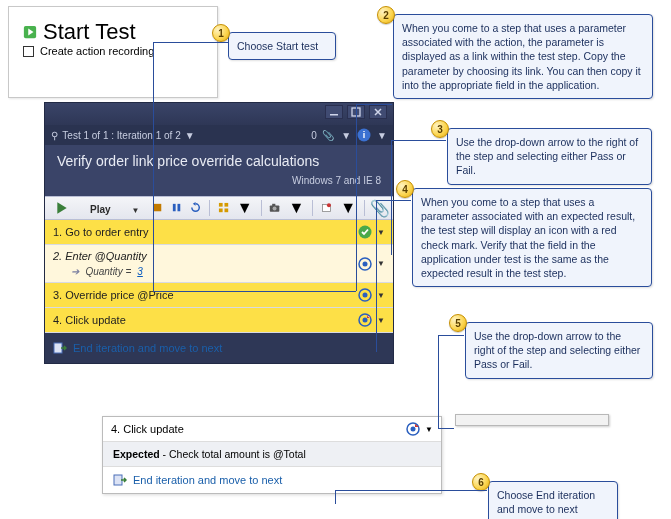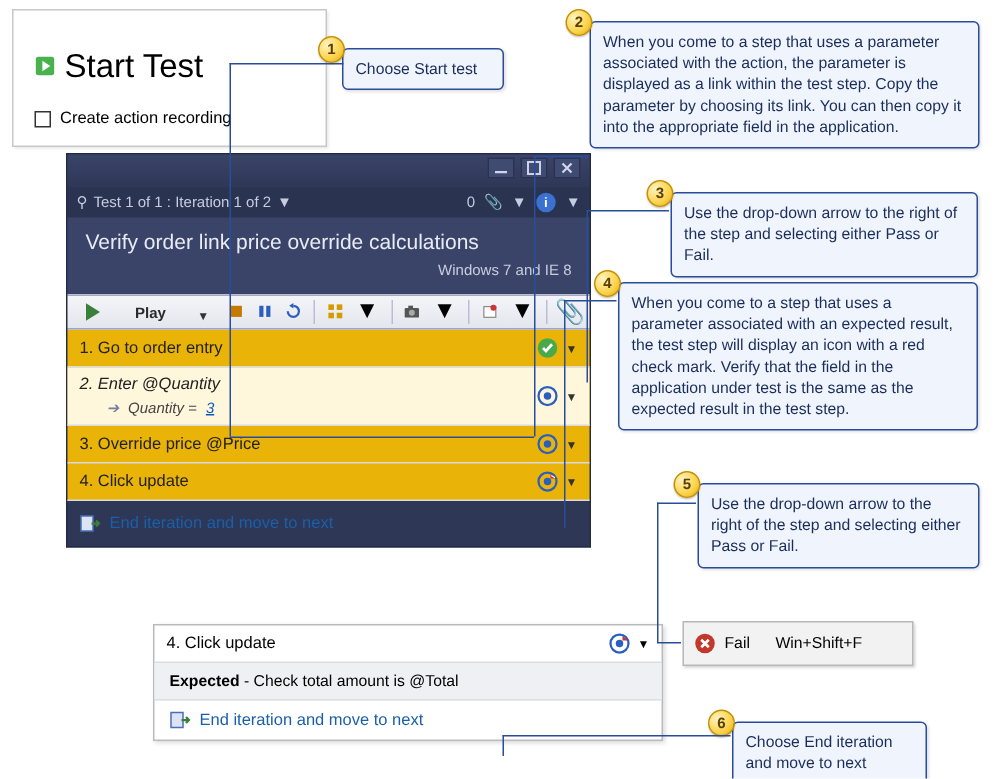--- a/index.html
+++ b/index.html
@@ -1,40 +1,40 @@
 <!DOCTYPE html>
 <html><head>
 <meta charset="utf-8">
 <style>
   * { box-sizing: border-box; margin: 0; padding: 0; }
   body { font-family: "Segoe UI", Tahoma, sans-serif; width: 671px; height: 519px; background: #fff; position: relative; overflow: hidden; }
 
   
   .start-panel { position: absolute; left: 8px; top: 6px; width: 210px; height: 92px; border: 1px solid #c8c8c8; background: #fff; padding: 12px 14px; box-shadow: 1px 1px 2px rgba(0,0,0,.1); }
-  .start-panel .title { font-size: 22px; font-weight: 400; display: flex; align-items: center; gap: 6px; margin-top: 12px; }
-  .start-panel .chk { margin-top: 16px; font-size: 11px; display: flex; align-items: center; gap: 6px; }
+  .start-panel .title { font-size: 22px; font-weight: 400; display: flex; align-items: center; gap: 6px; }
+  .start-panel .chk { font-size: 11px; display: flex; align-items: center; gap: 6px; }
   .start-panel .chk .box { width: 11px; height: 11px; border: 1px solid #333; }
 
   
   .mtm { position: absolute; left: 44px; top: 102px; width: 350px; background: #2e3756; border: 1px solid #222a45; }
   .mtm-header { height: 22px; background: linear-gradient(#3a4468, #2e3756); }
   .mtm-titlebar { position: absolute; right: 6px; top: 2px; display: flex; gap: 4px; }
   .winbtn { width: 18px; height: 14px; background: #404b72; border: 1px solid #2a3050; display:flex; align-items:center; justify-content:center; }
   .winbtn svg { width:10px; height:10px; }
   .mtm-sub { height: 20px; background: #2a3350; display: flex; justify-content: space-between; align-items: center; padding: 0 6px; font-size: 10px; color: #c7cde0; }
   .mtm-sub .rt { display:flex; gap:6px; align-items:center; }
   .mtm-main { background: #3a4468; padding: 8px 12px 10px; color: #e8ebf4; }
   .mtm-main .ttl { font-size: 14px; }
   .mtm-main .cfg { font-size: 10px; text-align: right; margin-top: 6px; color: #c7cde0; }
   .toolbar { background: linear-gradient(#f4f5f8, #e4e6ee); height: 24px; display:flex; align-items:center; gap: 8px; padding: 0 6px; border-top:1px solid #b9bed5; border-bottom:1px solid #b9bed5; }
   .tbtn { display:flex; align-items:flex-end; gap:21px; font-size:10px; color:#2a2a2a; padding:1px 4px;font-weight:bold; }
   .tbtn .tri { font-size:8px; color:#333; }
   .tsep { width:1px; height:16px; background:#b9bed5; }
 
-  .steps { background:#eab308; }
+  .steps { background:#fde047; }
   .step { border-bottom:1px solid #d8dae2; padding: 5px 8px; font-size:11px; color:#222; display:flex; justify-content:space-between; align-items:center; position:relative; }
   .step.active { background: #fff7dc; }
   .step .txt { flex:1; }
   .step .rc { display:flex; align-items:center; gap:5px; }
   .step .tri { font-size:8px; color:#333; cursor:pointer; }
   .step .sub { margin-left: 18px; font-size:10px; color:#444; display:flex; align-items:center; gap:6px; margin-top:4px; }
   .step .sub a { color:#0a5bbf; text-decoration:underline; }
   .arrow-right-icon { color:#7a7fa0; }
 
   .end-link { display:flex; align-items:center; gap:6px; padding:8px; font-size:11px; color:#1a5faa; }
@@ -272,30 +272,20 @@
         <svg viewBox="0 0 14 14">
           <rect x="1" y="2" width="8" height="10" fill="#dce3f5" stroke="#4a6fb8"></rect>
           <path d="M8 7 L13 7 M11 5 L13 7 L11 9" stroke="#3a7f3a" stroke-width="1.5" fill="none"></path>
         </svg>
       </span>
     <span>End iteration and move to next</span>
   </div>
 </div>
 
 <div class="passfail">
-  <div class="row">
-    <span class="ic">
-        <svg viewBox="0 0 14 14">
-          <circle cx="7" cy="7" r="6.5" fill="#c0392b"></circle>
-          <path d="M4.5 4.5 L9.5 9.5 M9.5 4.5 L4.5 9.5" stroke="#fff" stroke-width="1.8"></path>
-        </svg>
-      </span>
-    <span class="lbl">Fail</span>
-    <span>Win+Shift+F</span>
-  </div>
 </div>
 
 <div class="callout" style="left:228px; top:32px; width:108px;">Choose Start test</div>
 <div class="callout" style="left:393px; top:14px; width:260px;">When you come to a step that uses a parameter associated with the action, the parameter is displayed as a link within the test step. Copy the parameter by choosing its link. You can then copy it into the appropriate field in the application.</div>
 <div class="callout" style="left:447px; top:128px; width:205px;">Use the drop-down arrow to the right of the step and selecting either Pass or Fail.</div>
 <div class="callout" style="left:412px; top:188px; width:240px;">When you come to a step that uses a parameter associated with an expected result, the test step will display an icon with a red check mark. Verify that the field in the application under test is the same as the expected result in the test step.</div>
 <div class="callout" style="left:465px; top:322px; width:188px;">Use the drop-down arrow to the right of the step and selecting either Pass or Fail.</div>
 <div class="callout" style="left:488px; top:481px; width:130px;">Choose End iteration and move to next</div>
 
 <div class="num" style="left:212px; top:24px;">1</div>

